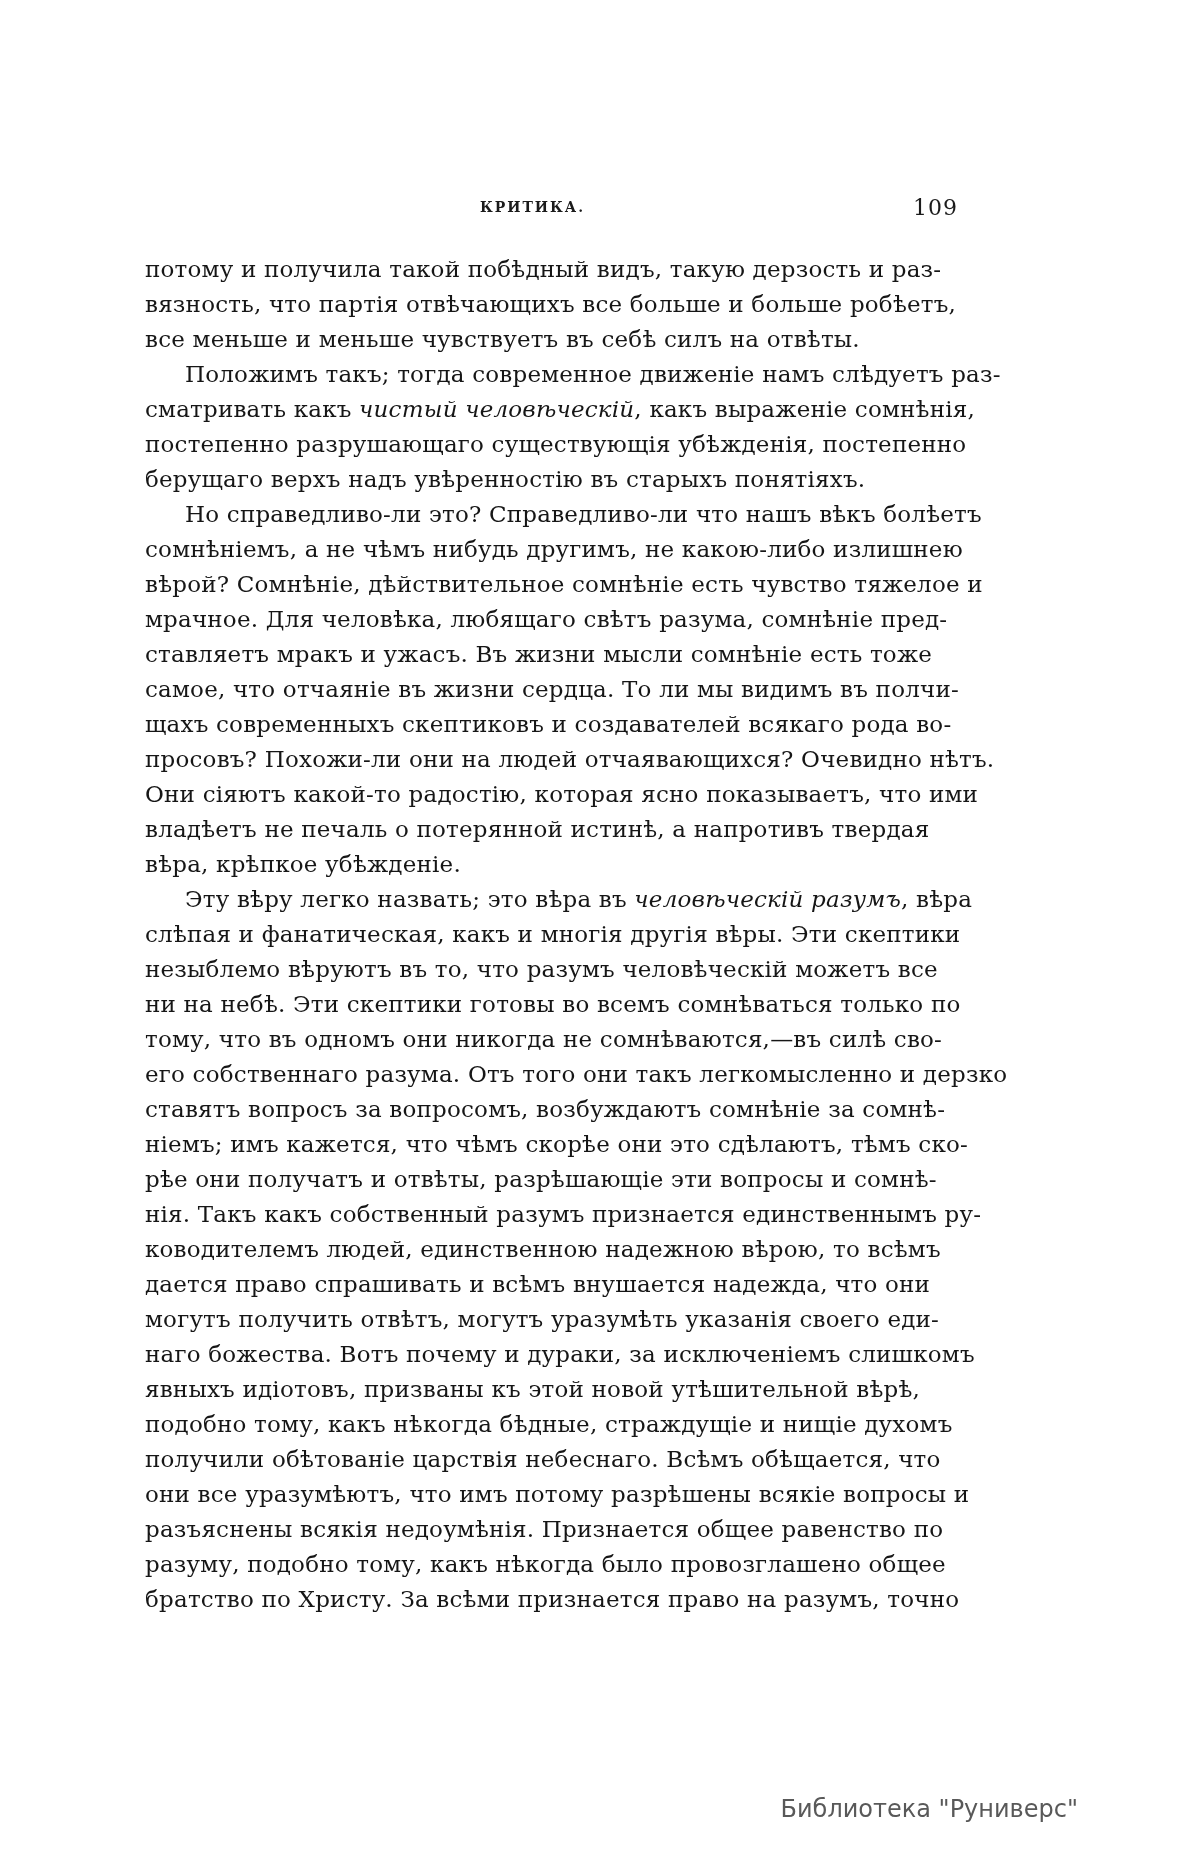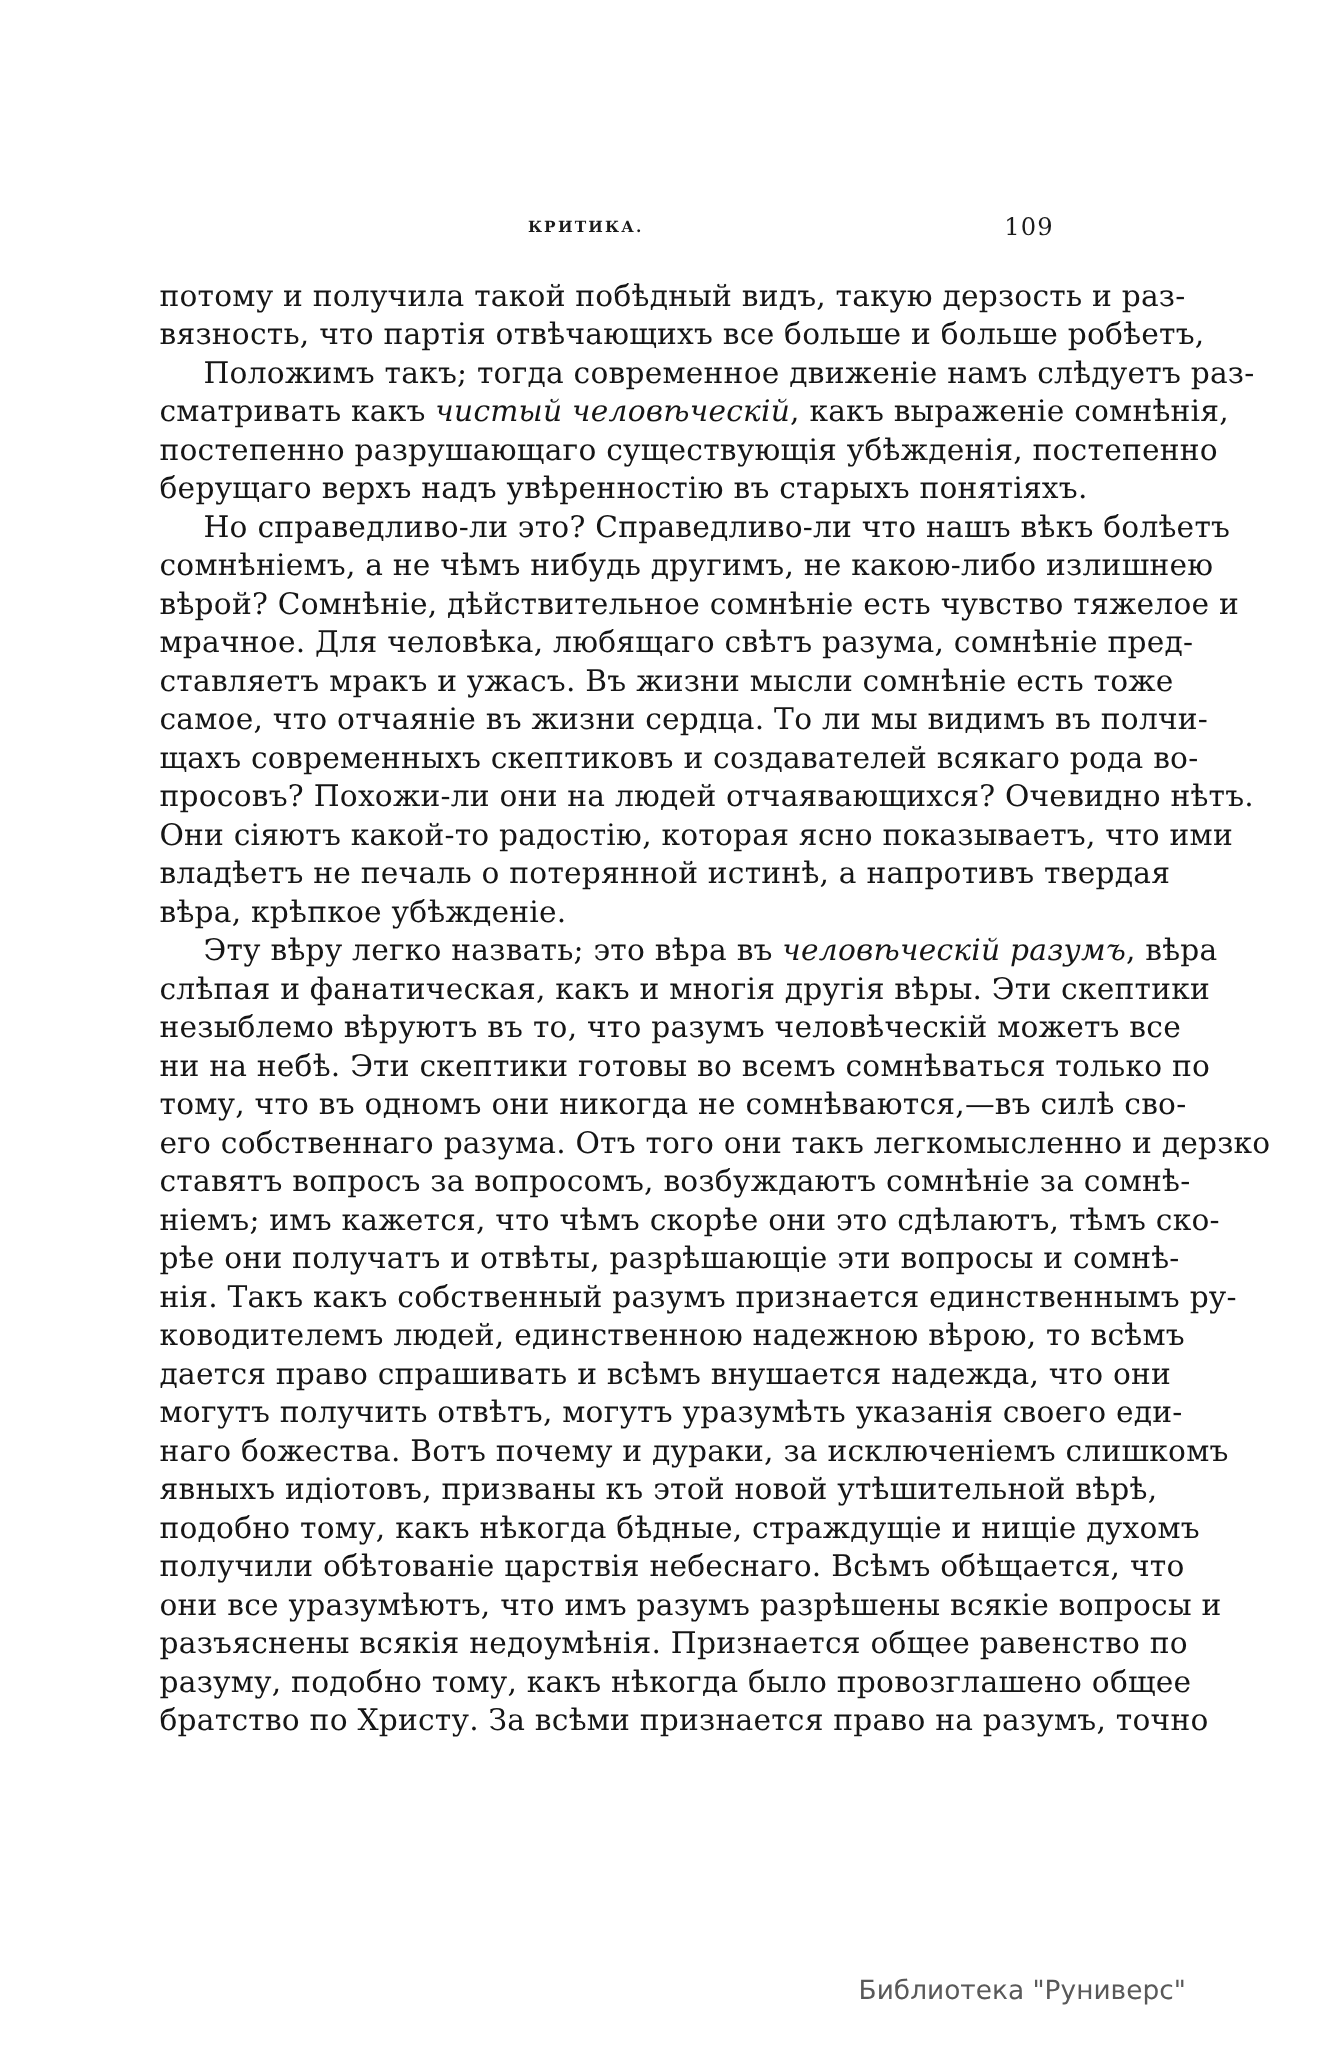--- a/index.html
+++ b/index.html
@@ -45,21 +45,21 @@
     left: 145px;
     width: 775px;
   }
   .paragraph {
     margin: 0;
     padding: 0;
   }
   .line {
     height: 35px;
     line-height: 35px;
-    font-size: 27px;
+    font-size: 23px;
     text-align: justify;
     text-align-last: justify;
     white-space: nowrap;
     letter-spacing: 0.2px;
   }
   .line.last {
     text-align-last: left;
   }
   .line.first-indent {
     text-indent: 40px;
@@ -83,20 +83,21 @@
 <div class="page">
   <div class="running-header">
     <span class="header-title">КРИТИКА.</span>
     <span class="header-page-number">109</span>
   </div>
 
   <div class="body-text">
       <div class="paragraph">
         <div class="line"><span>потому и получила такой побѣдный видъ, такую дерзость и раз-</span></div>
         <div class="line"><span>вязность, что партія отвѣчающихъ все больше и больше робѣетъ,</span></div>
+        <div class="line last"><span>все меньше и меньше чувствуетъ въ себѣ силъ на отвѣты.</span></div>
       </div>
       <div class="paragraph">
         <div class="line first-indent"><span>Положимъ такъ; тогда современное движеніе намъ слѣдуетъ раз-</span></div>
         <div class="line"><span>сматривать какъ </span><em>чистый человѣческій</em><span>, какъ выраженіе сомнѣнія,</span></div>
         <div class="line"><span>постепенно разрушающаго существующія убѣжденія, постепенно</span></div>
         <div class="line last"><span>берущаго верхъ надъ увѣренностію въ старыхъ понятіяхъ.</span></div>
       </div>
       <div class="paragraph">
         <div class="line first-indent"><span>Но справедливо-ли это? Справедливо-ли что нашъ вѣкъ болѣетъ</span></div>
         <div class="line"><span>сомнѣніемъ, а не чѣмъ нибудь другимъ, не какою-либо излишнею</span></div>
@@ -121,21 +122,21 @@
         <div class="line"><span>ніемъ; имъ кажется, что чѣмъ скорѣе они это сдѣлаютъ, тѣмъ ско-</span></div>
         <div class="line"><span>рѣе они получатъ и отвѣты, разрѣшающіе эти вопросы и сомнѣ-</span></div>
         <div class="line"><span>нія. Такъ какъ собственный разумъ признается единственнымъ ру-</span></div>
         <div class="line"><span>ководителемъ людей, единственною надежною вѣрою, то всѣмъ</span></div>
         <div class="line"><span>дается право спрашивать и всѣмъ внушается надежда, что они</span></div>
         <div class="line"><span>могутъ получить отвѣтъ, могутъ уразумѣть указанія своего еди-</span></div>
         <div class="line"><span>наго божества. Вотъ почему и дураки, за исключеніемъ слишкомъ</span></div>
         <div class="line"><span>явныхъ идіотовъ, призваны къ этой новой утѣшительной вѣрѣ,</span></div>
         <div class="line"><span>подобно тому, какъ нѣкогда бѣдные, страждущіе и нищіе духомъ</span></div>
         <div class="line"><span>получили обѣтованіе царствія небеснаго. Всѣмъ обѣщается, что</span></div>
-        <div class="line"><span>они все уразумѣютъ, что имъ разумъ разрѣшены всякіе вопросы и</span></div>
+        <div class="line"><span>они все уразумѣютъ, что имъ потому разрѣшены всякіе вопросы и</span></div>
         <div class="line"><span>разъяснены всякія недоумѣнія. Признается общее равенство по</span></div>
         <div class="line"><span>разуму, подобно тому, какъ нѣкогда было провозглашено общее</span></div>
         <div class="line"><span>братство по Христу. За всѣми признается право на разумъ, точно</span></div>
       </div>
     </div>
 
   <div class="watermark">Библиотека "Руниверс"</div>
 </div>
 
 </body></html>

